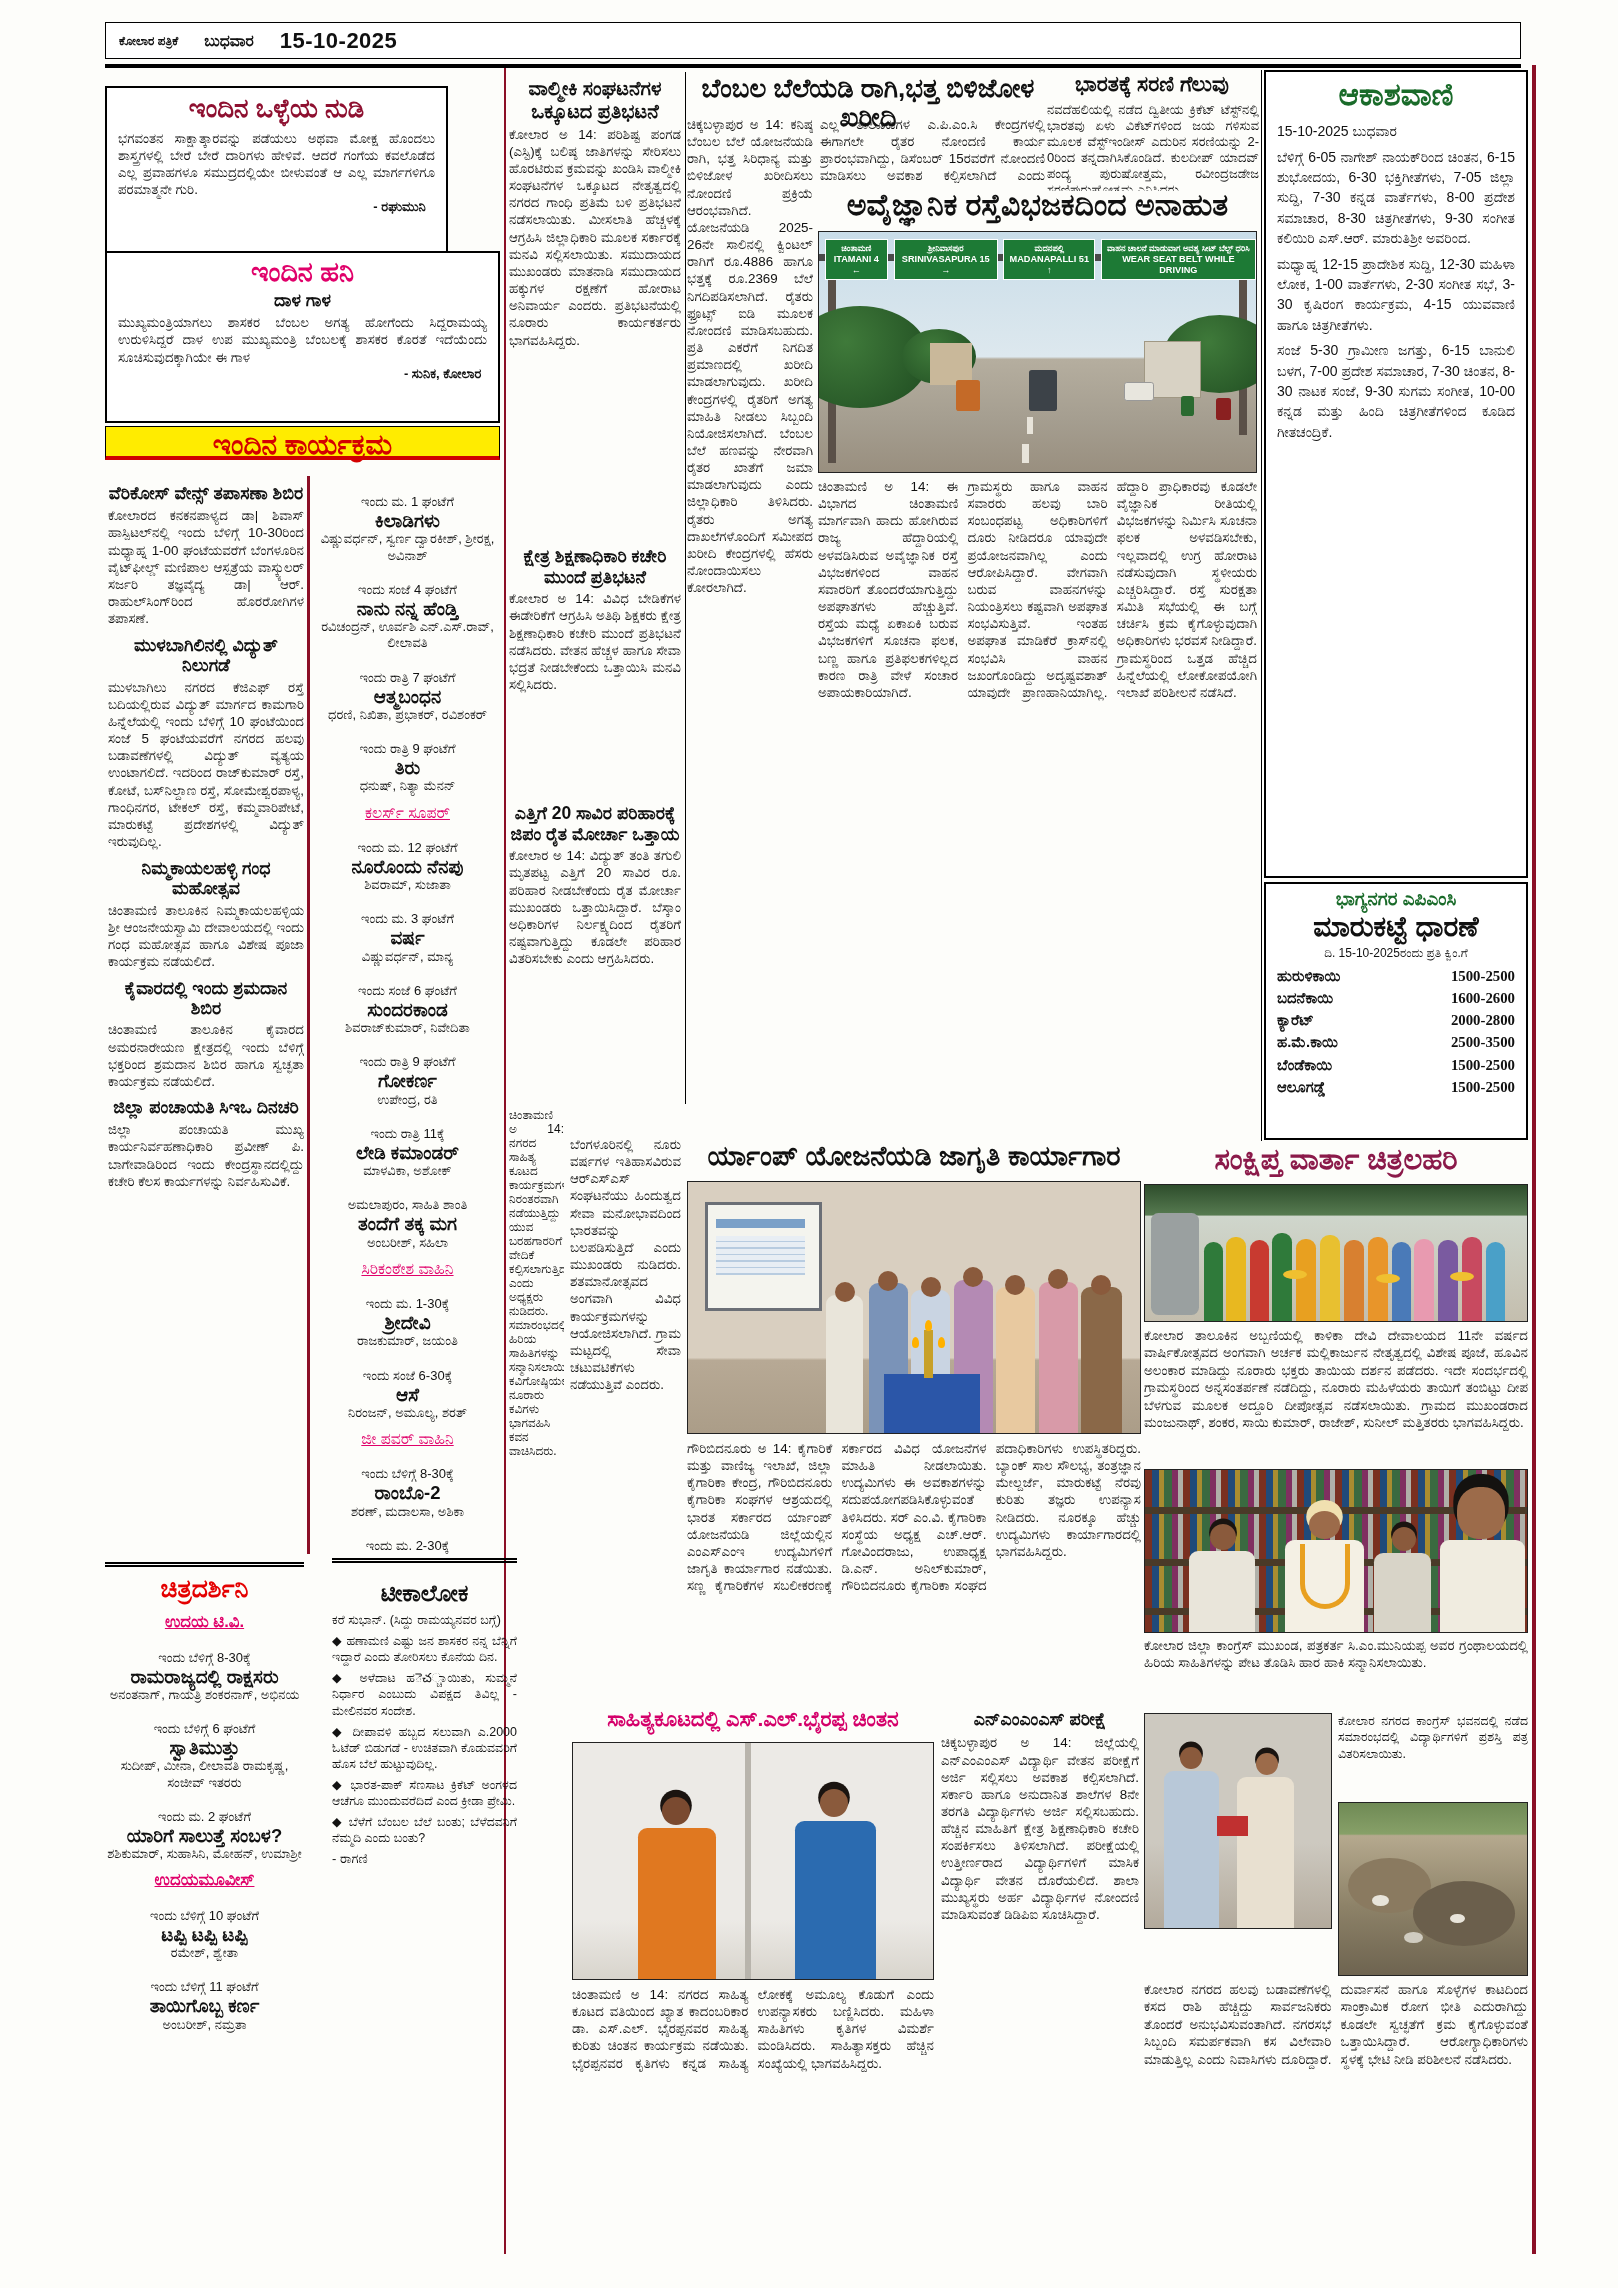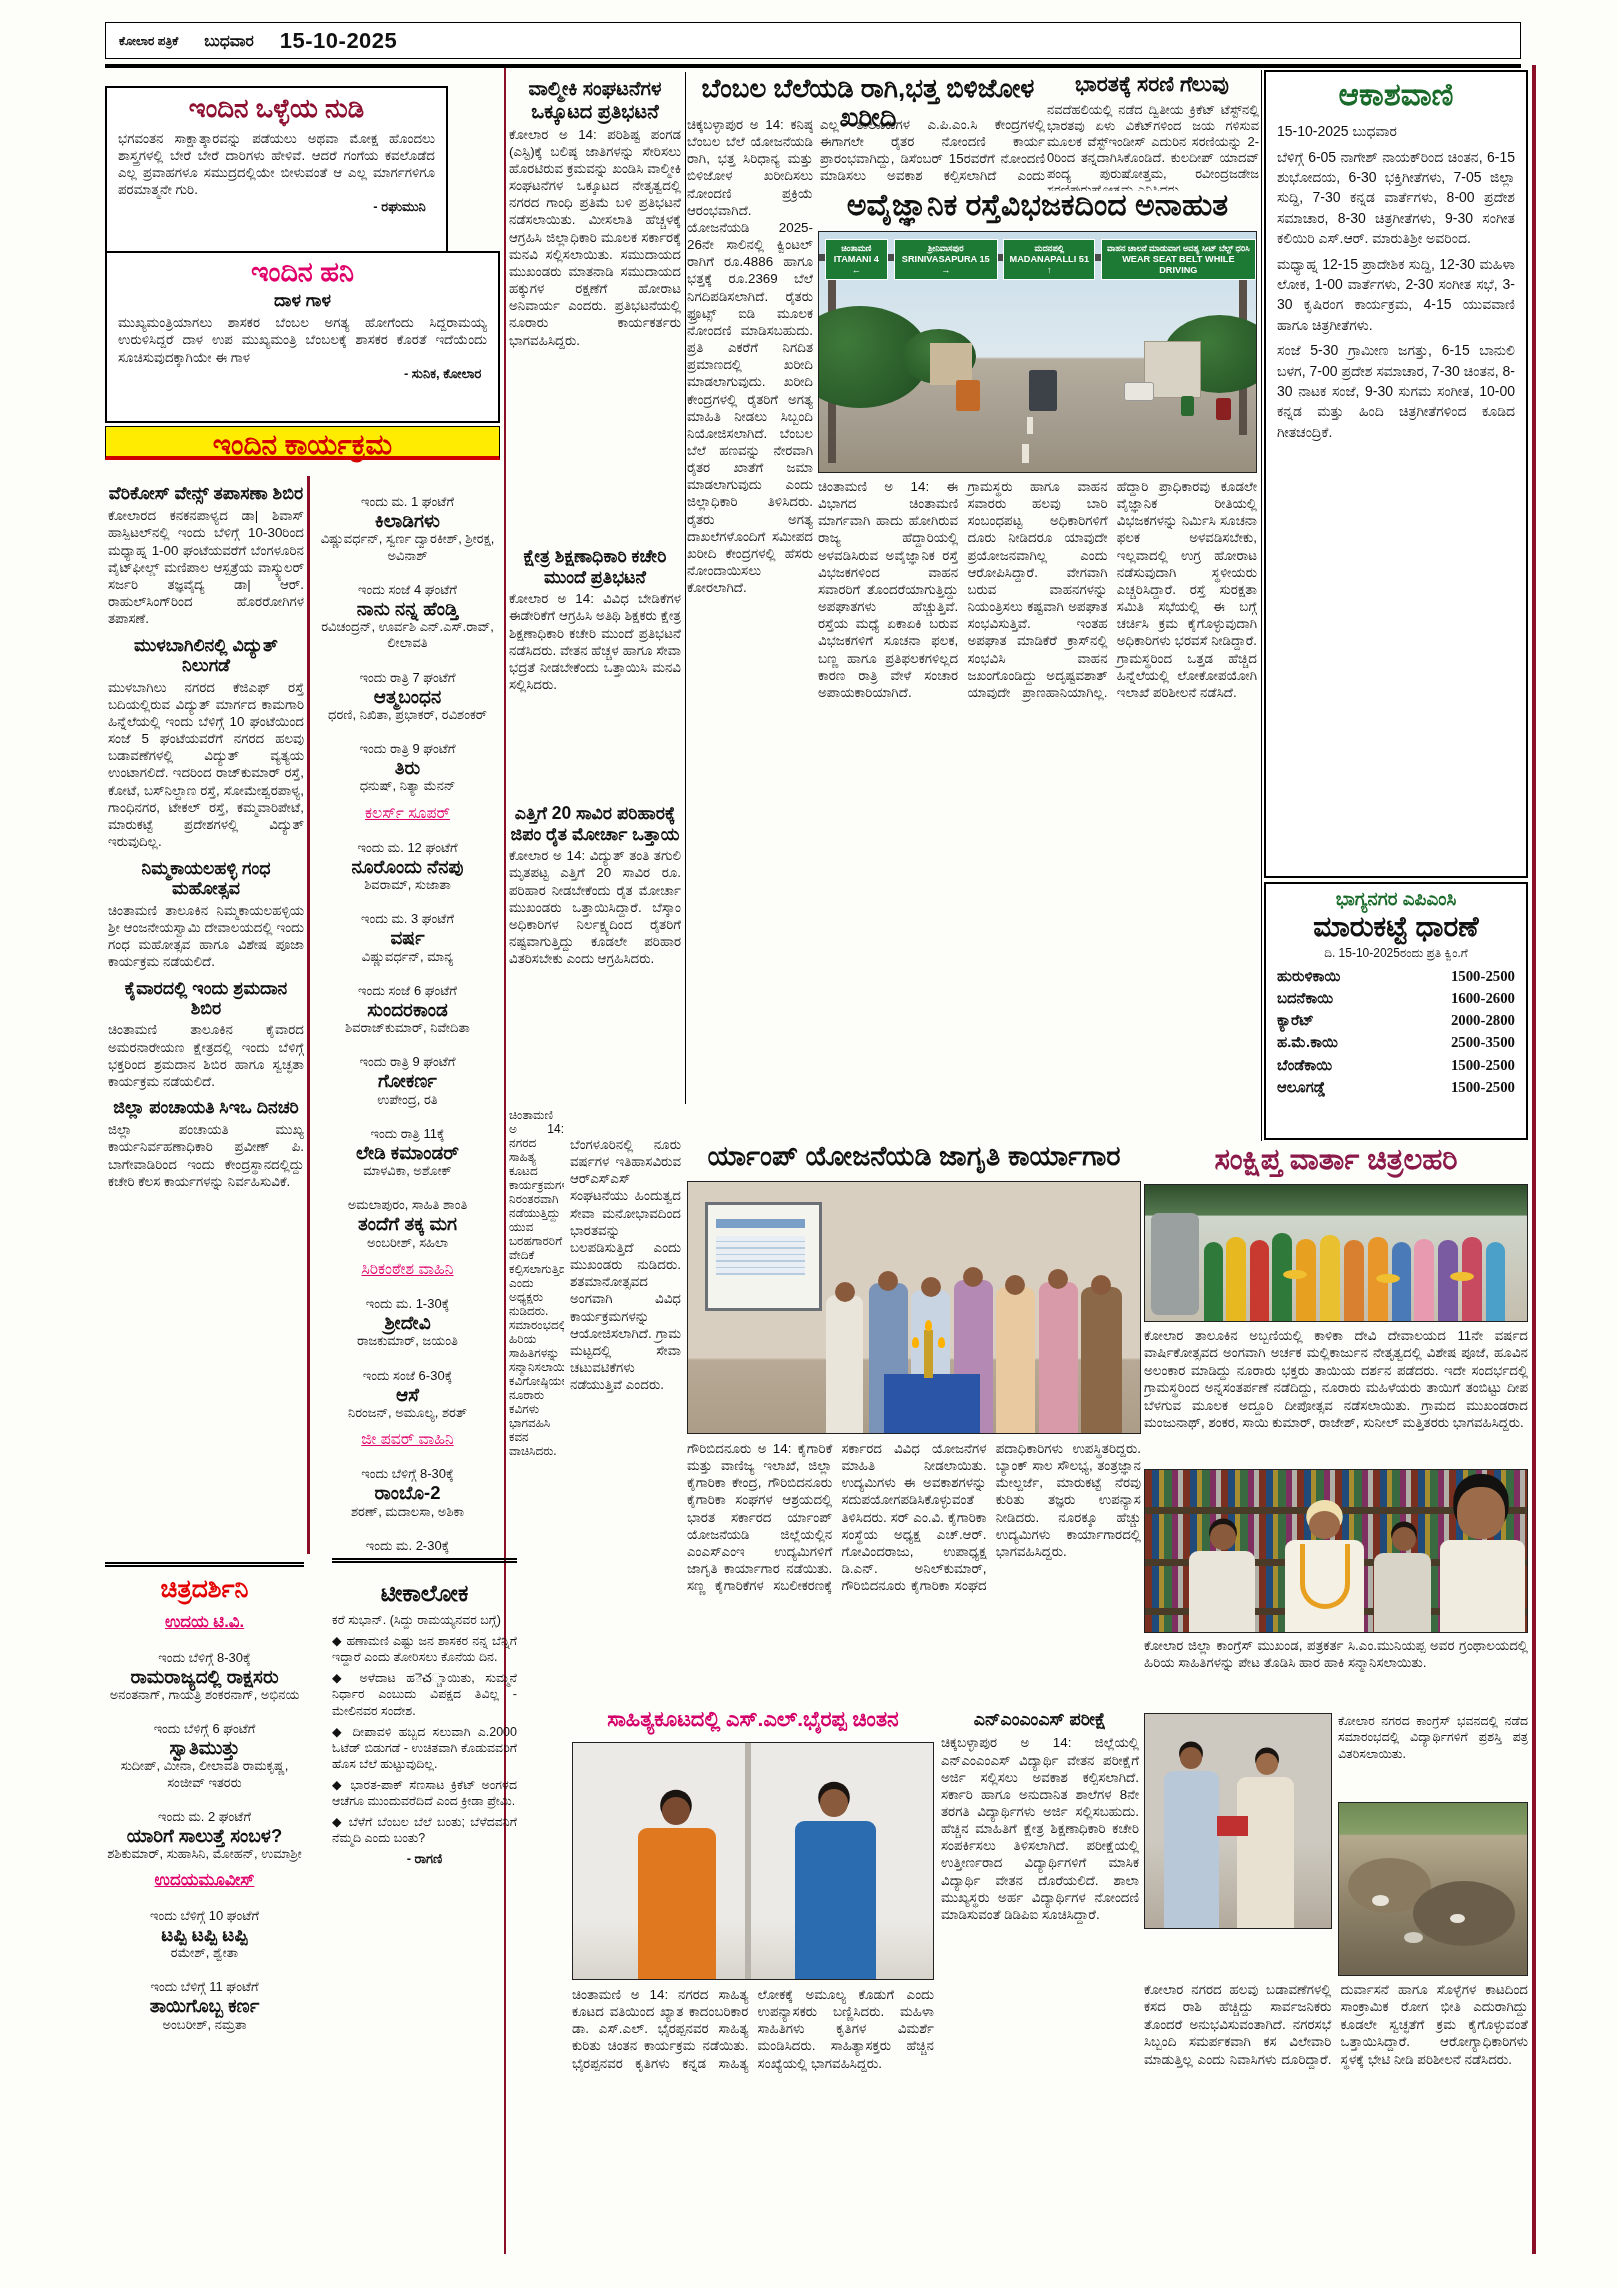--- a/index.html
+++ b/index.html
@@ -46,21 +46,21 @@
   .cin-cast{font-size:13px;text-align:center;line-height:1.25;}
   .cin-ch{font-size:15.7px;font-weight:normal;color:#e0006a;text-decoration:underline;text-align:center;margin-top:9.2px;}
 
   #chitra{left:105px;top:1562px;width:199px;height:692px;border-top:5.5px double #000;padding-top:5.5px;box-sizing:border-box;overflow:hidden;}
   #chitra .t{font-size:25px;font-weight:bold;color:#e40000;text-align:center;margin:1.8px 0 5.5px;}
   .chan{font-size:16.6px;font-weight:bold;color:#e0006a;text-decoration:underline;text-align:center;margin-top:7.4px;}
 
   #teeka{left:316px;top:1558px;width:185px;height:696px;border-top:5.5px double #000;padding-top:15px;box-sizing:border-box;overflow:hidden;margin-left:16px;}
   #teeka .t{font-size:23px;font-weight:bold;text-align:center;margin:1.8px 0 5.5px;}
   #teeka .bullet{margin:4.6px 0;}
-  #teeka .sg{text-align:center;font-weight:bold;font-size:13px;}
+  #teeka .sg{text-align:left;font-weight:normal;font-size:13px;}
 
   
   #valmiki{left:509px;top:70px;width:172px;height:466px;overflow:hidden;}
   #kshetra{left:509px;top:539px;width:172px;height:255px;overflow:hidden;}
   #ettu{left:509px;top:796px;width:172px;height:306px;overflow:hidden;}
   #benbala-h{left:687px;top:74px;width:362px;font-size:26px;font-weight:bold;text-align:center;line-height:1.1;}
   #benbala-a{left:687px;top:116px;width:126px;height:984px;overflow:hidden;}
   #benbala-b{left:820px;top:116px;width:225px;height:70px;overflow:hidden;}
   #cricket-h{left:1047px;top:72px;width:210px;font-size:21px;font-weight:bold;text-align:center;}
   #cricket-b{left:1047px;top:102px;width:212px;height:89px;overflow:hidden;font-size:13px;}

